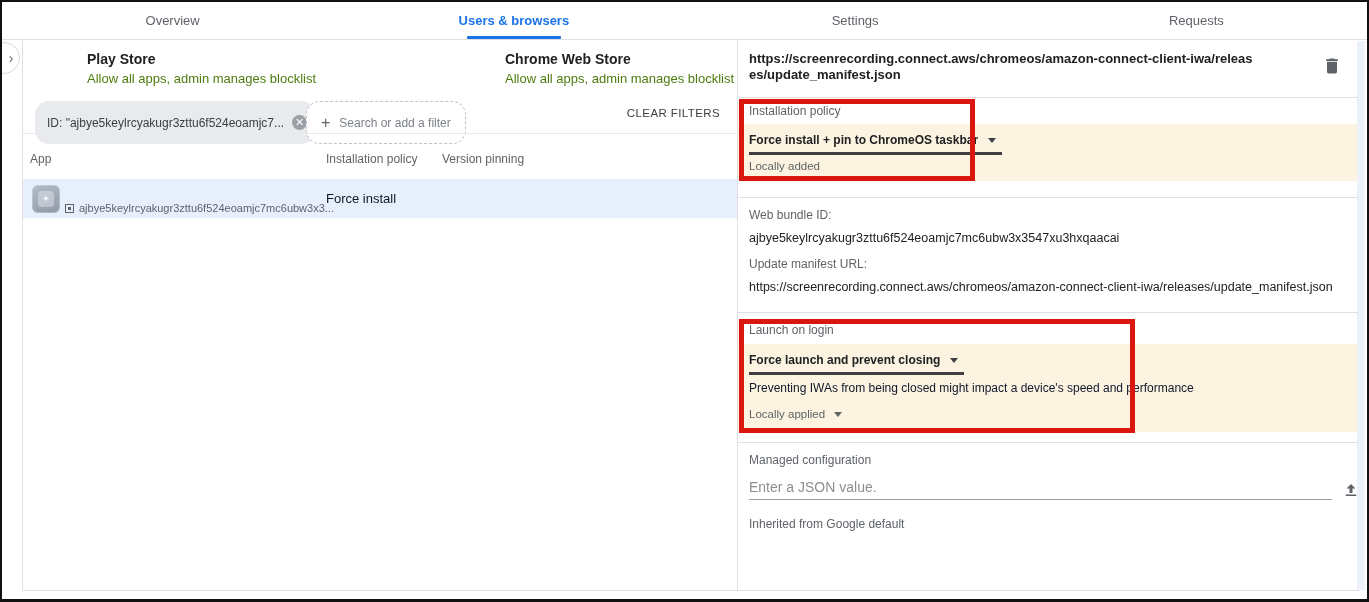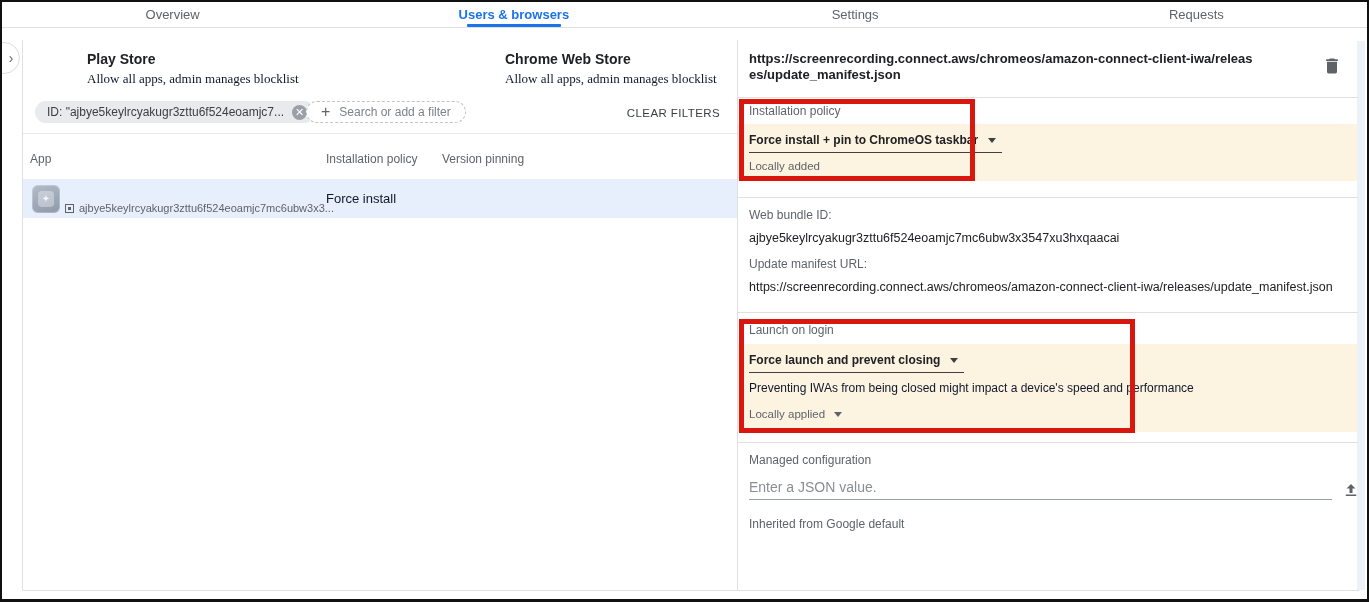--- a/index.html
+++ b/index.html
@@ -5,21 +5,21 @@
   * { margin:0; padding:0; box-sizing:border-box; }
   html,body { background:#fff; }
   body { font-family:"Liberation Sans", sans-serif; }
   .screen {
     position:relative; width:1369px; height:602px;
     background:#fff; border:2px solid #111; border-bottom-width:3px;
     overflow:hidden;
   }
   
   .tabbar {
-    position:absolute; left:0; top:0; width:100%; height:26px;
+    position:absolute; left:0; top:0; width:100%; height:38px;
     display:flex; border-bottom:1px solid #e0e0e0; background:#fff; z-index:5;
   }
   .tab {
     flex:1; position:relative; display:flex; align-items:center; justify-content:center;
     font-size:13px; color:#5f6368; cursor:pointer;
   }
   .tab.active { color:#1a73e8; font-weight:bold; }
   .tab.active .tab-underline {
     position:absolute; bottom:0; left:50%; transform:translateX(-50%);
     width:94px; height:3px; background:#1a73e8; border-radius:1px;
@@ -31,23 +31,23 @@
   .scroll-strip     { position:absolute; left:1355px; top:39px; width:8px; height:549px; background:#edf1f8; }
   .collapse-btn {
     position:absolute; left:-14px; top:40px; width:32px; height:32px; border-radius:50%;
     background:#fff; border:1px solid #dadce0; z-index:6;
     display:flex; align-items:center; justify-content:center;
   }
   .collapse-btn .chev { margin-left:14px; color:#5f6368; font-size:14px; }
   
   .store-block { position:absolute; top:49px; }
   .store-title { font-size:14px; font-weight:bold; color:#202124; margin-bottom:4px; }
-  .store-sub   { font-size:13px; color:#0f172a;font-family:Liberation Serif, serif; }
+  .store-sub   { font-size:13px; color:#4d7c0f; }
   .chip {
-    position:absolute; top:99px; height:22px; border-radius:14px;
+    position:absolute; top:99px; height:43px; border-radius:14px;
     display:flex; align-items:center; font-size:12px; color:#3c4043;
   }
   .chip-filter { left:33px; background:#e8eaed; padding:0 8px 0 12px; }
   .chip-close {
     margin-left:8px; width:15px; height:15px; border-radius:50%; background:#9aa0a6;
     color:#fff; font-size:11px; line-height:15px; text-align:center; cursor:pointer;
   }
   .chip-search { left:304px; border:1px dashed #c0c4c9; padding:0 14px; color:#7d8288; background:#fff; }
   .chip-search .plus { font-size:16px; color:#5f6368; margin-right:9px; font-weight:normal; }
   .clear-filters {
@@ -81,21 +81,21 @@
     position:absolute; left:747px; top:49px; width:505px;
     font-size:13px; font-weight:bold; color:#202124; line-height:16px; word-break:break-all;
   }
   .trash-btn { position:absolute; left:1320px; top:54px; width:20px; height:20px; cursor:pointer; }
   .hdiv { position:absolute; left:736px; width:620px; height:1px; background:#e0e0e0; }
   .sect-label { position:absolute; left:747px; font-size:12px; color:#5f6368; }
   .yellow-band { position:absolute; left:736px; width:619px; background:#fcf4e0; }
   .dropdown {
     position:absolute; left:747px; display:flex; align-items:center;
     font-size:12px; font-weight:bold; color:#202124;
-    border-bottom:1px solid #404040; padding:0 6px 5px 0; cursor:pointer;
+    border-bottom:3px solid #404040; padding:0 6px 5px 0; cursor:pointer;
   }
   .caret {
     width:0; height:0; margin-left:10px;
     border-left:4.5px solid transparent; border-right:4.5px solid transparent;
     border-top:5.5px solid #3c4043;
   }
   .source-text { position:absolute; left:747px; font-size:11.5px; color:#5f6368; display:flex; align-items:center; }
   .source-text .caret { margin-left:9px; border-top-color:#5f6368; }
   .warn-text { position:absolute; left:747px; font-size:12px; color:#0f172a; }
   .value-text { position:absolute; left:747px; font-size:12.5px; color:#202124; }

